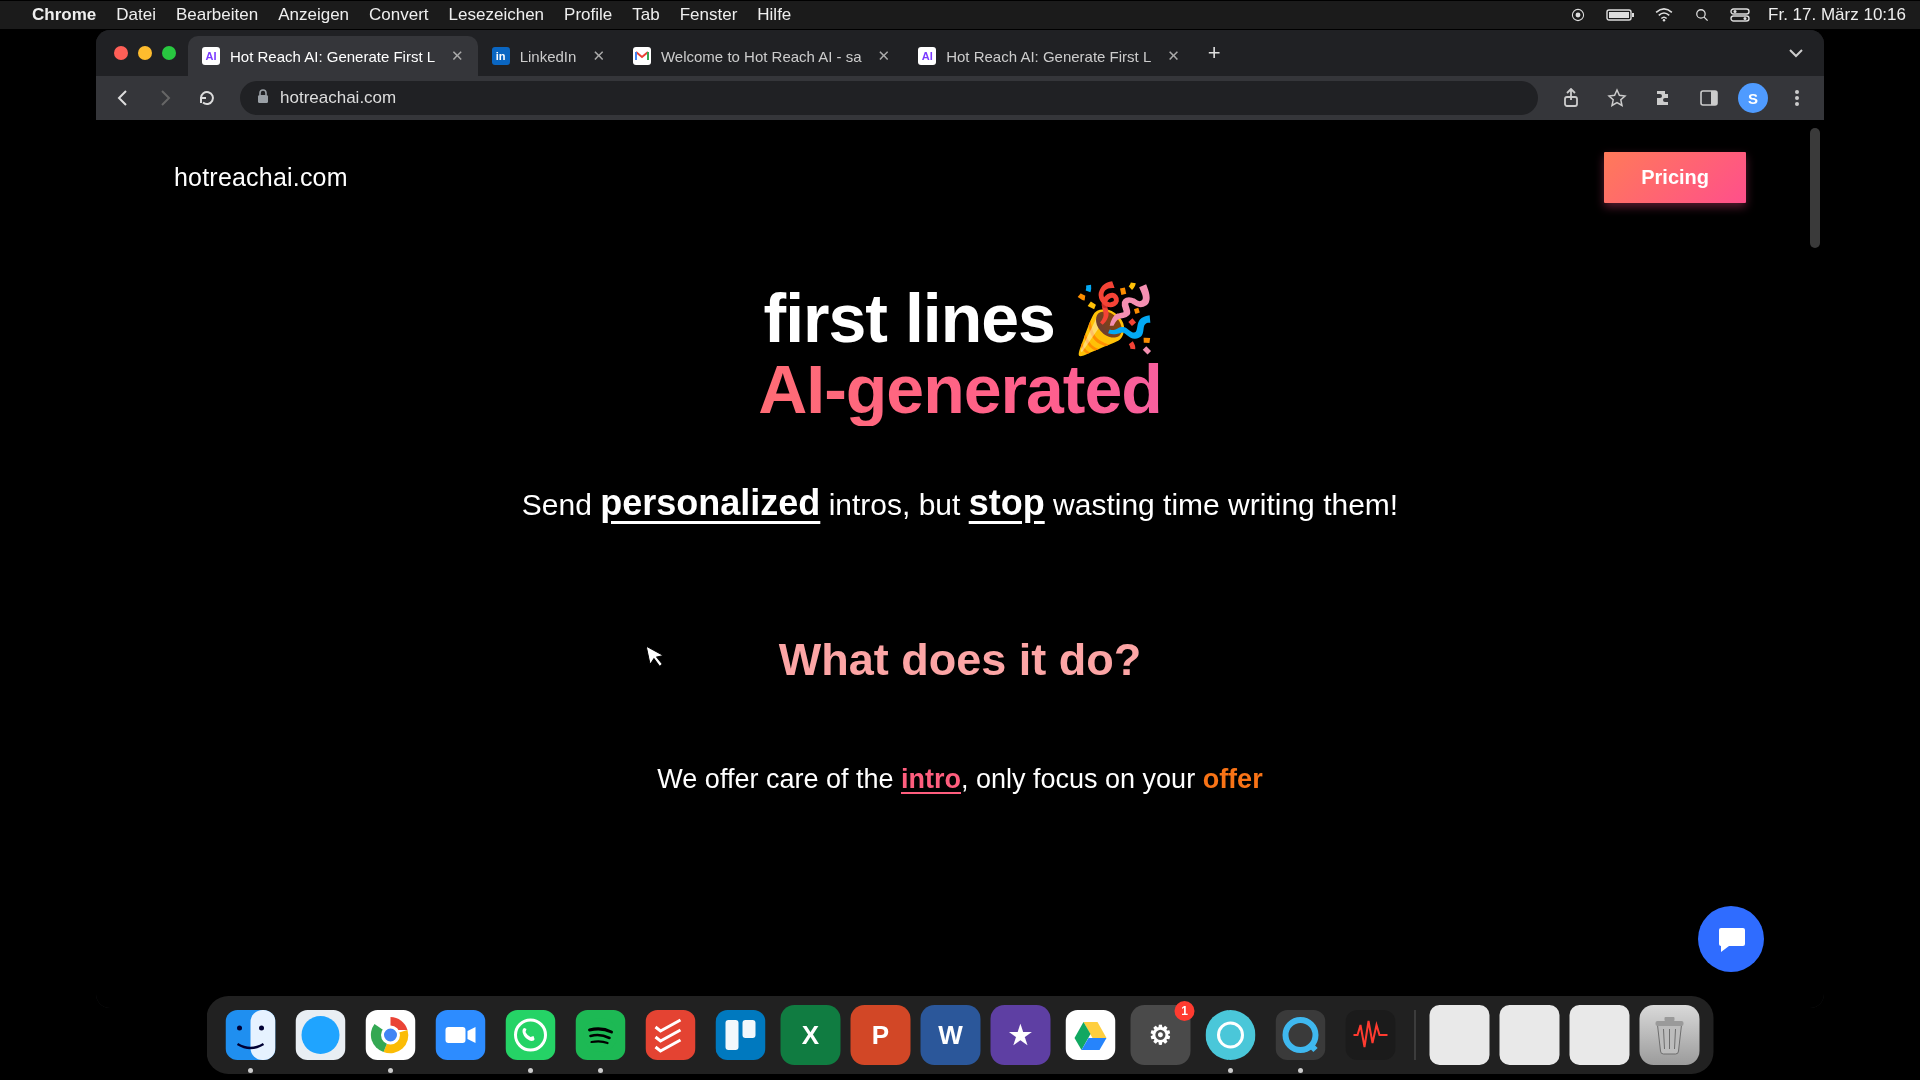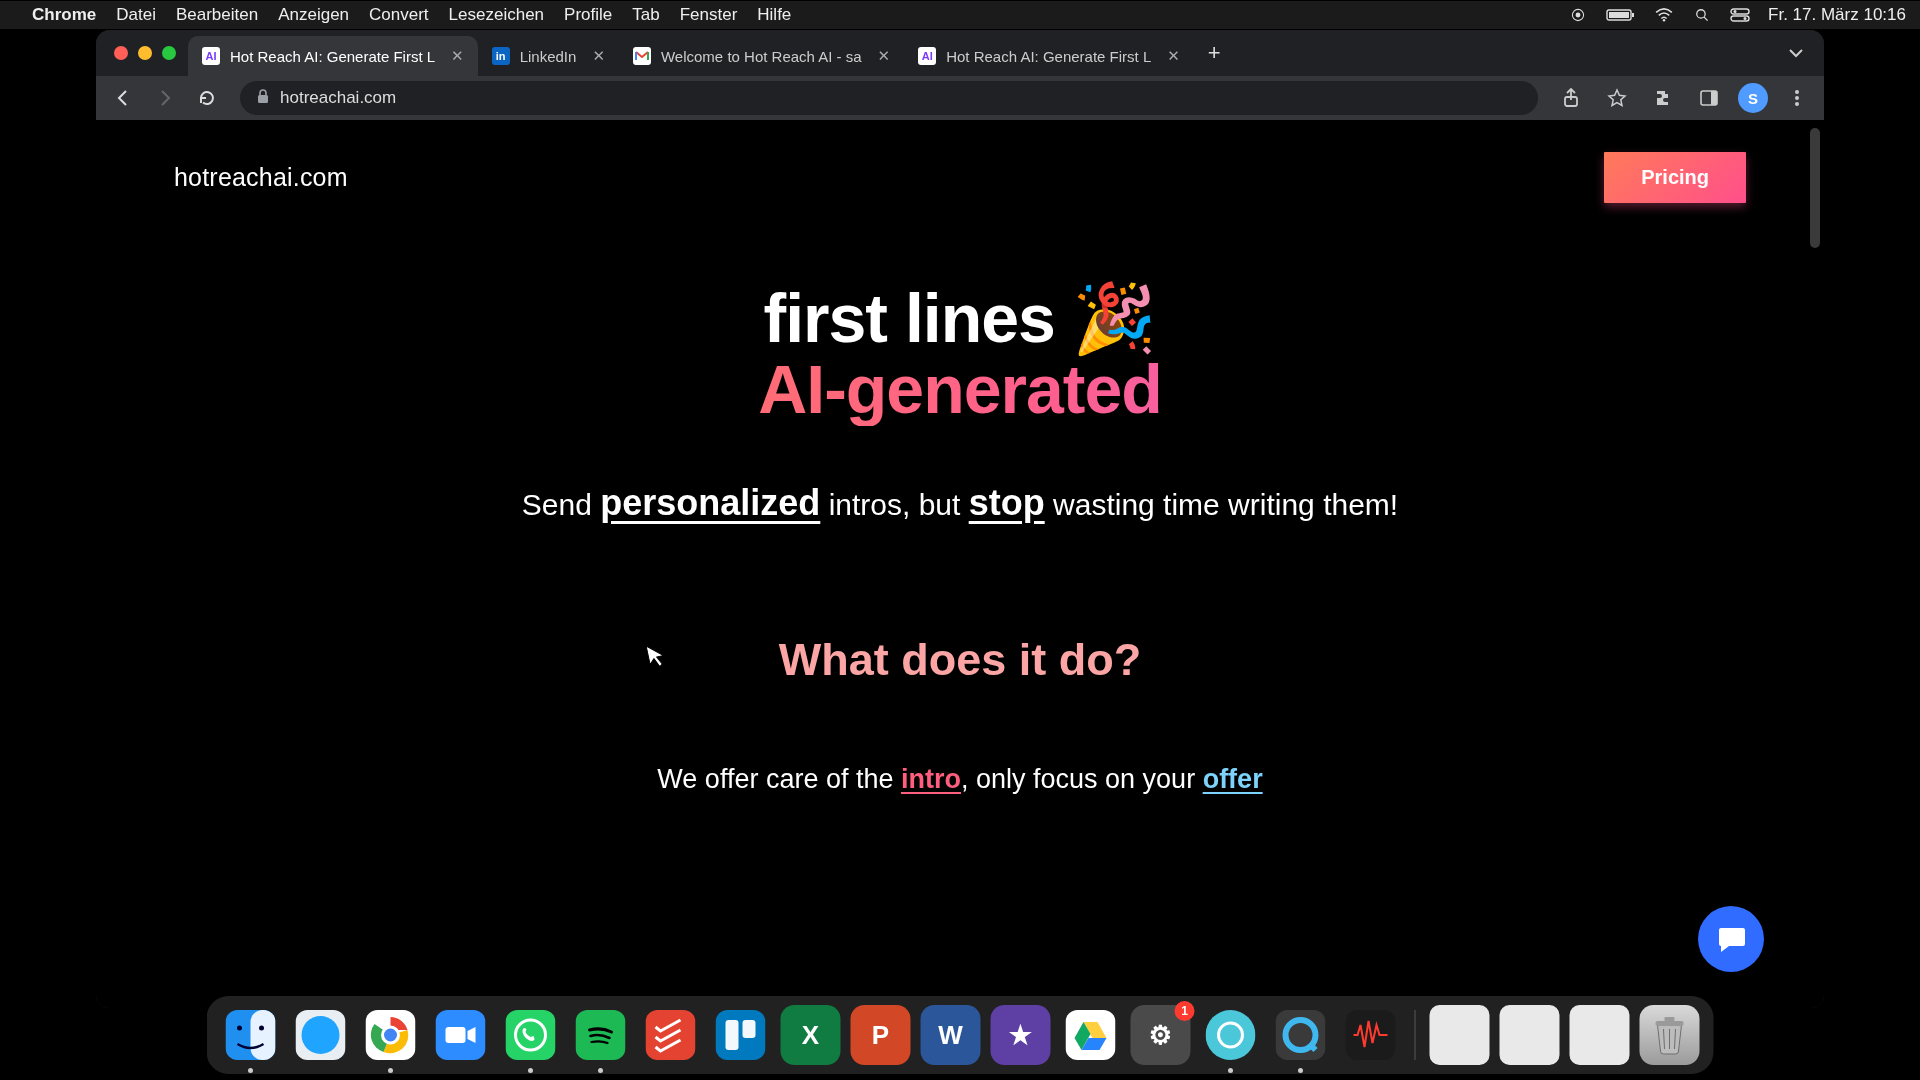--- a/index.html
+++ b/index.html
@@ -49,21 +49,21 @@
   .hero { text-align:center; margin-top:80px; }
   .h-line { font-size:68px; font-weight:900; color:#fff; line-height:1.05; font-family: "Arial Black", Arial, sans-serif; letter-spacing:-1px; }
   .h-grad { background:linear-gradient(90deg,#ff8a3d 0%,#ff5f8d 55%,#c85fff 100%); -webkit-background-clip:text; background-clip:text; color:transparent; }
   .sub { color:#fff; font-size:30px; font-weight:500; text-align:center; }
   .sub1 { margin-top:90px; }
   .sub2 { margin-top:56px; }
   .em { font-weight:900; font-size:36px; text-decoration:underline; text-underline-offset:6px; }
   .section-h { color:#fca5a5; font-weight:900; font-size:45px; text-align:center; margin-top:110px; font-family:"Arial Black",Arial,sans-serif; }
   .body-line { color:#fff; font-size:27px; text-align:center; margin-top:78px; font-weight:500; }
   .link-r { font-weight:800; color:#ff5e7e; text-decoration:underline; text-underline-offset:4px; }
-  .link-b { font-weight:800; color:#7dd3fc; text-decoration:underline; text-underline-offset:4px; }
+  .link-b { font-weight:800; color:#f97316; text-underline-offset:4px; }
   .scrollbar { position:absolute; top:8px; right:4px; width:10px; height:120px; background:#3a3a3a; border-radius:6px; }
   .chat-fab { position:absolute; right:60px; bottom:36px; width:66px; height:66px; border-radius:50%; background:#2f6cff; display:flex; align-items:center; justify-content:center; box-shadow:0 6px 16px rgba(0,0,0,0.5); }
   .cursor { position:absolute; left:552px; top:523px; color:#fff; font-size:20px; transform:rotate(-12deg); }
 
   
   .dock { position:absolute; left:50%; transform:translateX(-50%); bottom:6px; height:78px; background:rgba(60,60,60,0.55); border-radius:22px; display:flex; align-items:center; padding:6px 14px; gap:10px; backdrop-filter:blur(10px); }
   .dicon { width:60px; height:60px; border-radius:14px; display:flex; align-items:center; justify-content:center; font-size:26px; color:#fff; font-weight:700; position:relative; }
   .dicon .dotu { position:absolute; bottom:-8px; left:50%; transform:translateX(-50%); width:5px; height:5px; border-radius:50%; background:#ccc; }
   .dicon .badge { position:absolute; top:-4px; right:-4px; background:#ff3b30; color:#fff; border-radius:50%; width:20px; height:20px; font-size:12px; display:flex; align-items:center; justify-content:center; }
   .dsep { width:1px; height:50px; background:rgba(255,255,255,0.25); margin:0 4px; }

